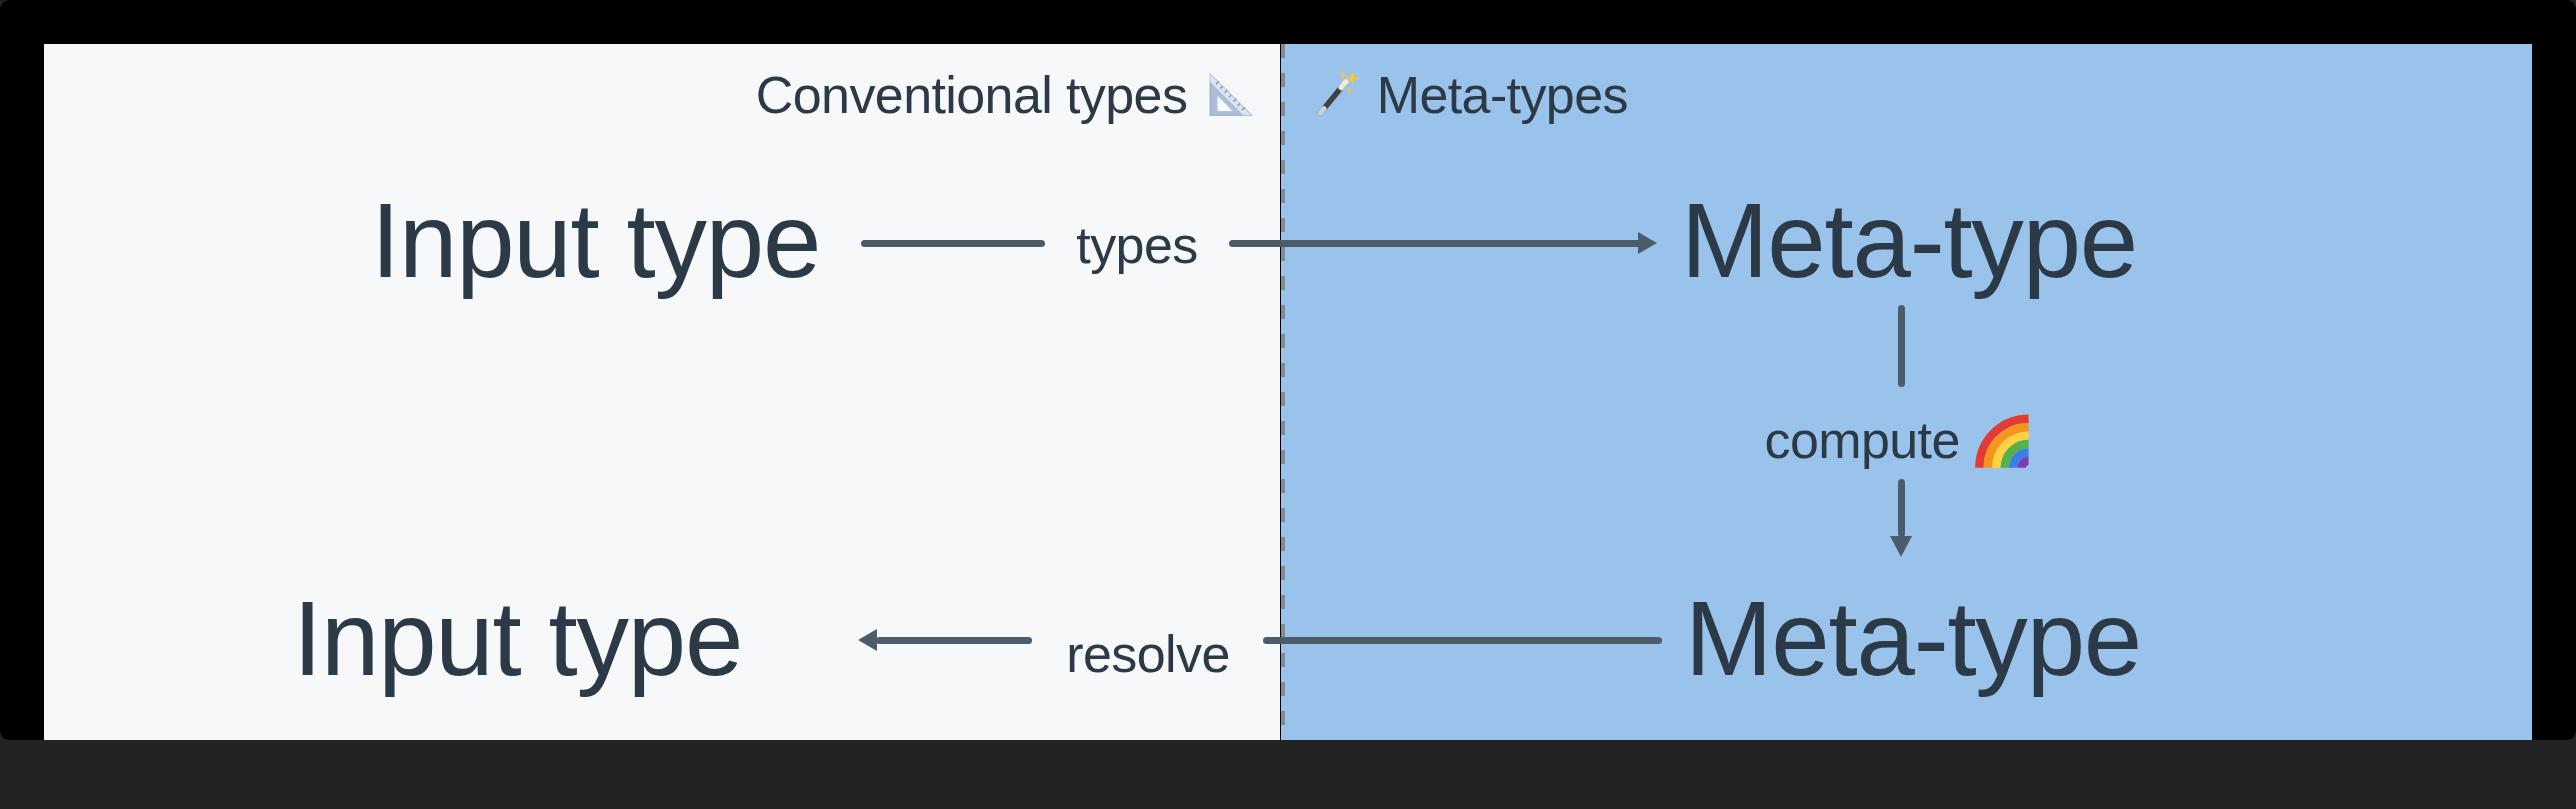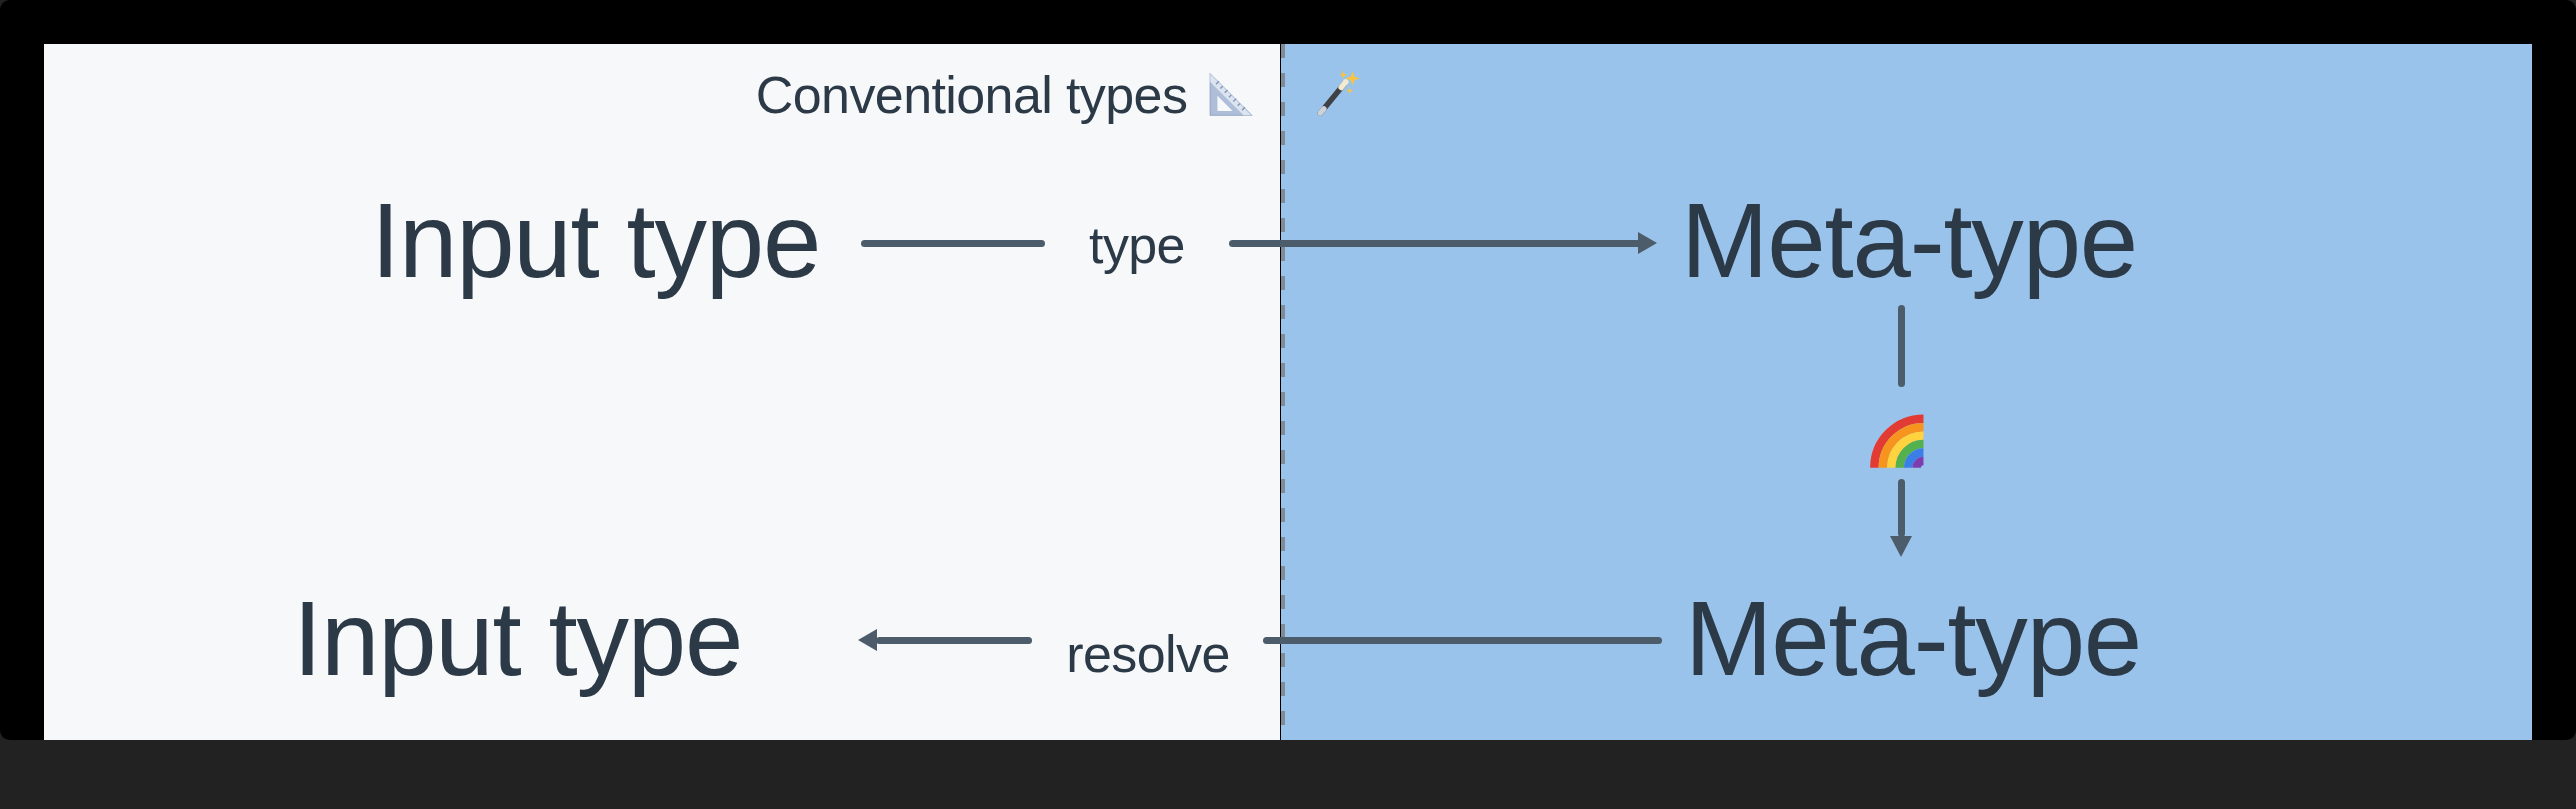--- a/index.html
+++ b/index.html
@@ -84,34 +84,36 @@
 
   <div class="header header-right">
     <svg class="icon" width="52" height="52" viewBox="0 0 36 36">
       <line x1="7.2" y1="30.5" x2="23.5" y2="10.5" stroke="#3f4147" stroke-width="3.8" stroke-linecap="round"></line>
       <line x1="7.2" y1="30.5" x2="9.6" y2="27.6" stroke="#cdd2d9" stroke-width="3.8" stroke-linecap="round"></line>
       <line x1="21.6" y1="12.8" x2="24.8" y2="8.9" stroke="#f3ead0" stroke-width="3.8" stroke-linecap="round"></line>
       <path d="M29.5 1.5 L30.8 5.2 L34.5 6.5 L30.8 7.8 L29.5 11.5 L28.2 7.8 L24.5 6.5 L28.2 5.2 Z" fill="#f6c445"></path>
       <path d="M23 1 L23.7 3.3 L26 4 L23.7 4.7 L23 7 L22.3 4.7 L20 4 L22.3 3.3 Z" fill="#f6c445"></path>
       <path d="M27.5 12.5 L28.1 14.4 L30 15 L28.1 15.6 L27.5 17.5 L26.9 15.6 L25 15 L26.9 14.4 Z" fill="#f6c445"></path>
     </svg>
+    <span>Meta-types</span>
   </div>
 
   <div class="node" style="left:371px;top:243px;">Input type</div>
   <div class="node" style="left:1681px;top:243px;">Meta-type</div>
   <div class="node" style="left:293px;top:641px;">Input type</div>
   <div class="node" style="left:1685px;top:641px;">Meta-type</div>
 
   <div class="line line-h" style="left:861px;top:240px;width:184px;"></div>
-  <div class="edge-label" style="left:1137px;top:245px;">type</div>
+  <div class="edge-label" style="left:1137px;top:245px;">types</div>
   <div class="line line-h" style="left:1229px;top:240px;width:412px;"></div>
   <div class="arrowhead arrowhead-right" style="left:1638px;top:232px;"></div>
 
   <div class="line line-v" style="left:1898px;top:305px;height:82px;"></div>
   <div class="edge-label" style="left:1904px;top:439px;">
+    <span>compute</span>
     <svg class="icon" width="69" height="61" viewBox="0 0 40 36">
       <path d="M2.5 35 A29 29 0 0 1 31.5 6" fill="none" stroke="#e23b33" stroke-width="5"></path>
       <path d="M7.5 35 A24 24 0 0 1 31.5 11" fill="none" stroke="#f6941e" stroke-width="5"></path>
       <path d="M12.5 35 A19 19 0 0 1 31.5 16" fill="none" stroke="#ffd23e" stroke-width="5"></path>
       <path d="M17.5 35 A14 14 0 0 1 31.5 21" fill="none" stroke="#54b14e" stroke-width="5"></path>
       <path d="M22.5 35 A9 9 0 0 1 31.5 26" fill="none" stroke="#3c7ee8" stroke-width="5"></path>
       <path d="M27.5 35 A4 4 0 0 1 31.5 31" fill="none" stroke="#7d3daf" stroke-width="5"></path>
     </svg>
   </div>
   <div class="line line-v" style="left:1898px;top:479px;height:58px;"></div>

